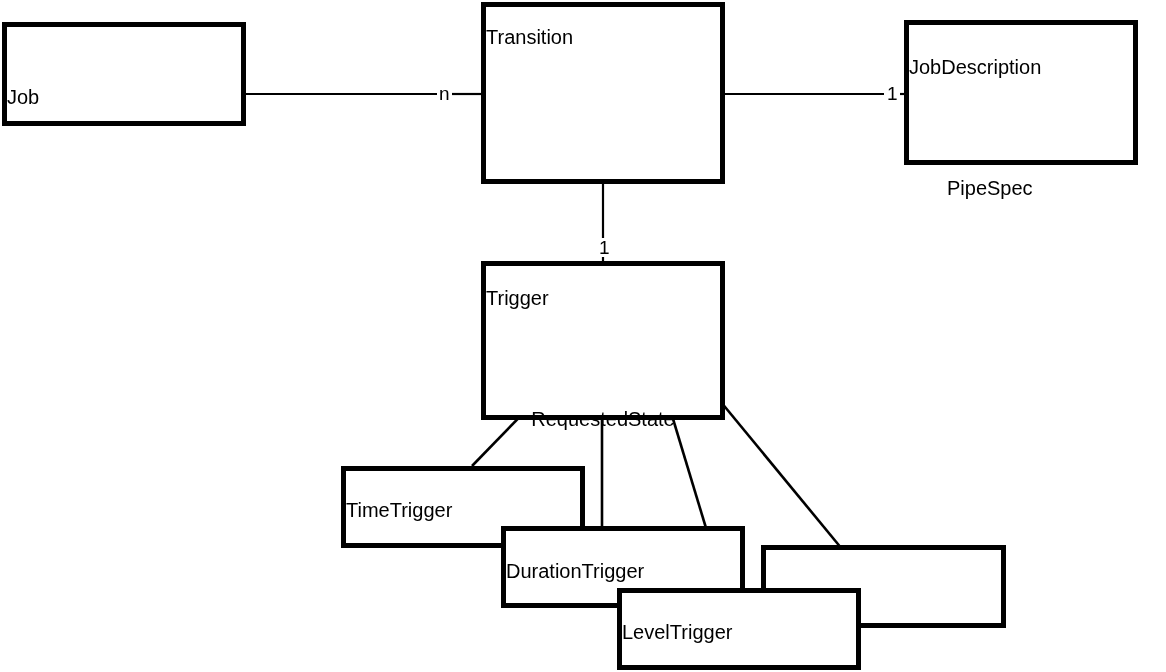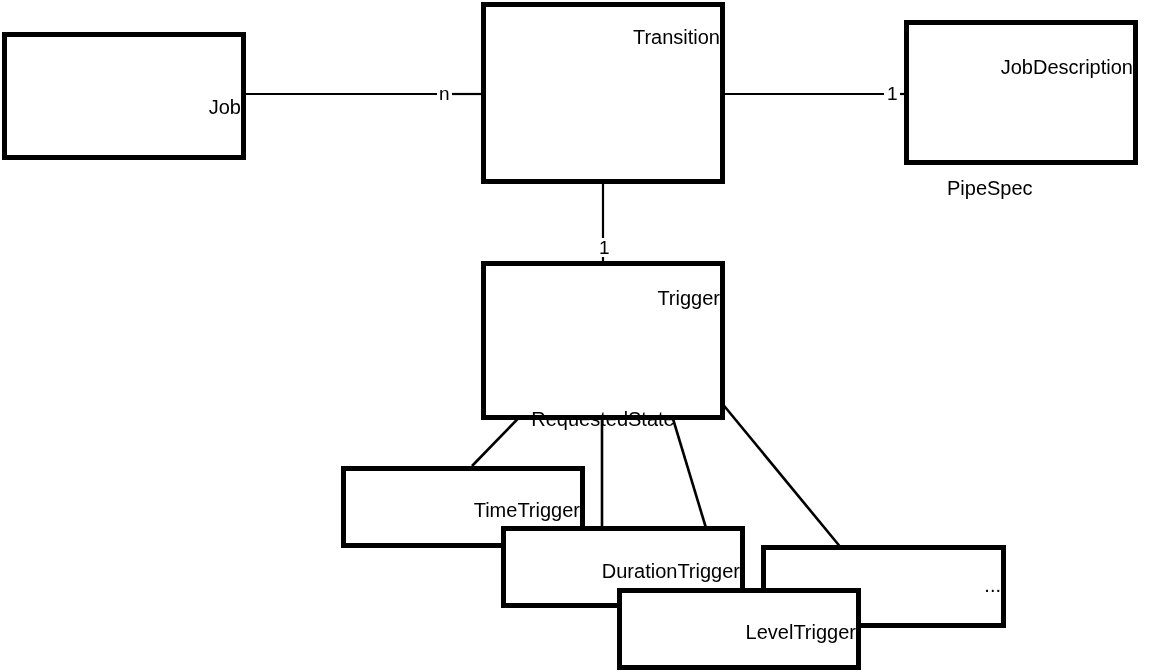--- a/index.html
+++ b/index.html
@@ -21,21 +21,21 @@
     position: absolute;
     box-sizing: border-box;
     background: #ffffff;
     border: 5px solid #000000;
     z-index: 5;
   }
   .box-title {
     position: absolute;
     left: 0;
     right: 0;
-    text-align: right;
+    text-align: left;
     font-size: 20px;
     line-height: 20px;
     white-space: nowrap;
   }
   .box-attrs {
     position: absolute;
     font-size: 20px;
     line-height: 29px;
     white-space: pre;
     text-align: left;
@@ -98,21 +98,21 @@
     <line class="inherit-line" x1="842" y1="549" x2="716" y2="396"></line>
     <path d="M 709 388 L 710 412 L 712 403 L 723 402 Z" fill="#000000" stroke="#000000" stroke-width="1"></path>
   </svg>
 
   <div class="edge-label" style="left:437px; top:84px;">n</div>
 
   <div class="edge-label" style="left:885px; top:84px;">1</div>
 
   <div class="edge-label" style="left:597px; top:238px;">1</div>
 
-  <div class="uml-box" style="left:2px; top:32px; width:244px; height:128px;">
+  <div class="uml-box" style="left:2px; top:22px; width:244px; height:104px;">
     <div class="box-title" style="top:60px;">Job</div>
   </div>
 
   <div class="uml-box" style="left:481px; top:2px; width:244px; height:182px;">
     <div class="box-title" style="top:20px;">Transition</div>
   </div>
 
   <div class="uml-box" style="left:904px; top:20px; width:234px; height:145px;">
     <div class="box-title" style="top:32px;">JobDescription</div>
     <div class="box-attrs" style="left:38px; top:91px;">

